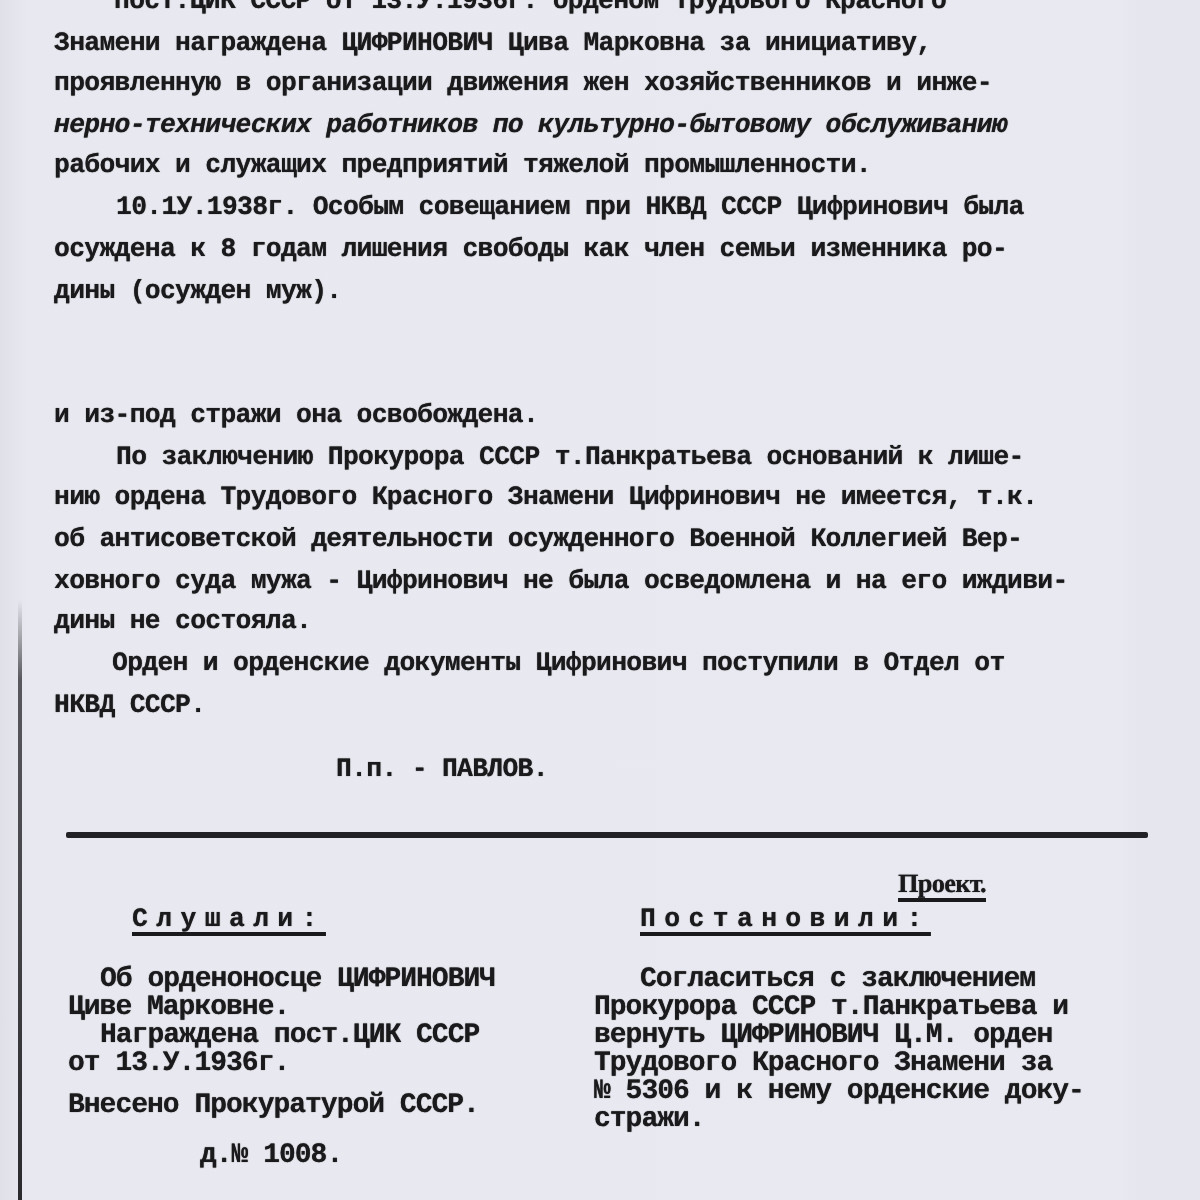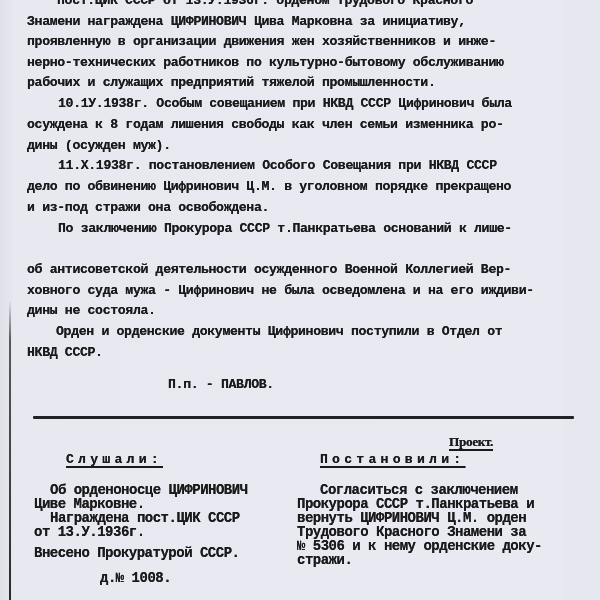--- a/index.html
+++ b/index.html
@@ -66,32 +66,31 @@
   </style>
 </head>
 <body>
 
 <div class="page">
   <div class="margin-line"></div>
 
   <div class="line" style="left:57px; top:-7px;">пост.ЦИК СССР от 13.У.1936г. орденом Трудового Красного</div>
   <div class="line" style="left:27px; top:14px;">Знамени награждена ЦИФРИНОВИЧ Цива Марковна за инициативу,</div>
   <div class="line" style="left:27px; top:34px;">проявленную в организации движения жен хозяйственников и инже-</div>
-  <div class="line" style="left:27px; top:55px;">нерно-технических работников по культурно-бытовому обслуживанию</div>
+  <div class="line" style="left:27px; top:55px;font-style:italic;">нерно-технических работников по культурно-бытовому обслуживанию</div>
   <div class="line" style="left:27px; top:75px;">рабочих и служащих предприятий тяжелой промышленности.</div>
 
   <div class="line" style="left:58px; top:96px;">10.1У.1938г. Особым совещанием при НКВД СССР Цифринович была</div>
   <div class="line" style="left:27px; top:117px;">осуждена к 8 годам лишения свободы как член семьи изменника ро-</div>
   <div class="line" style="left:27px; top:138px;">дины (осужден муж).</div>
 
-  <div class="line" style="left:58px; top:158px;">11.Х.1938г. постановлением Особого Совещания при НКВД СССР</div>
-  <div class="line" style="left:27px; top:179px;">дело по обвинению Цифринович Ц.М. в уголовном порядке прекращено</div>
   <div class="line" style="left:27px; top:200px;">и из-под стражи она освобождена.</div>
 
   <div class="line" style="left:58px; top:221px;">По заключению Прокурора СССР т.Панкратьева оснований к лише-</div>
+  <div class="line" style="left:27px; top:241px;">нию ордена Трудового Красного Знамени Цифринович не имеется, т.к.</div>
   <div class="line" style="left:27px; top:262px;">об антисоветской деятельности осужденного Военной Коллегией Вер-</div>
   <div class="line" style="left:27px; top:283px;">ховного суда мужа - Цифринович не была осведомлена и на его иждиви-</div>
   <div class="line" style="left:27px; top:303px;">дины не состояла.</div>
 
   <div class="line" style="left:56px; top:324px;">Орден и орденские документы Цифринович поступили в Отдел от</div>
   <div class="line" style="left:27px; top:345px;">НКВД СССР.</div>
 
   <div class="line" style="left:168px; top:377px;">П.п. - ПАВЛОВ.</div>
 
   <div class="rule"></div>

